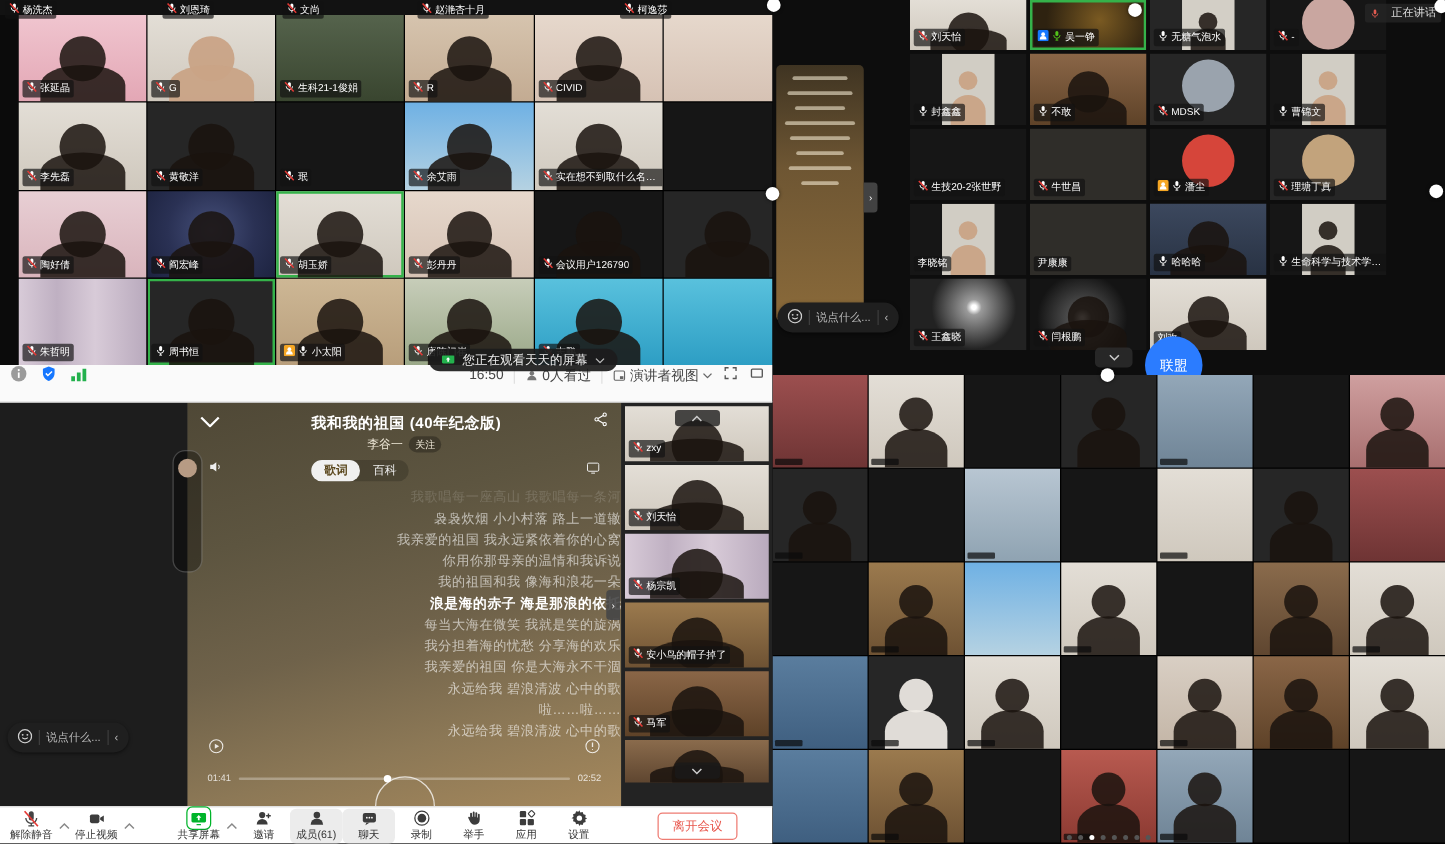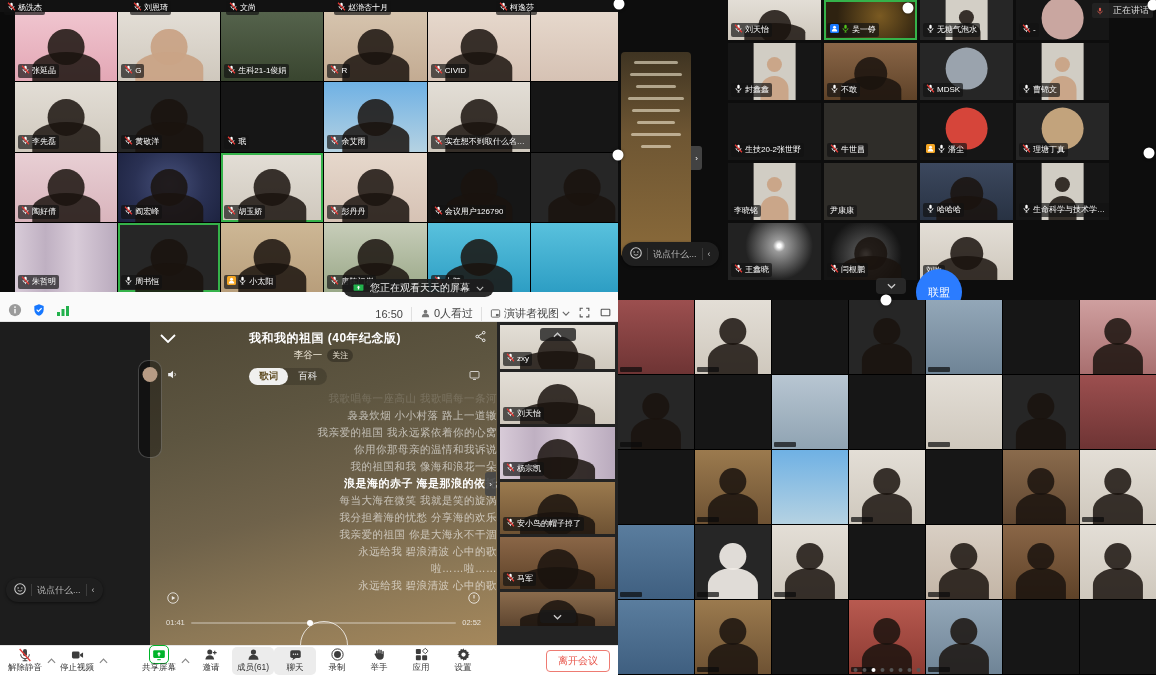--- a/index.html
+++ b/index.html
@@ -81,21 +81,21 @@
   .pill-btn{position:absolute;background:rgba(45,45,45,.85);border-radius:4px;display:flex;align-items:center;
             justify-content:center;z-index:6}
 
   
   .chat-pill{position:absolute;height:24px;background:#1f1f1f;border-radius:13px;display:flex;align-items:center;
              gap:5px;padding:0 8px;color:#b9b9b9;font-size:9px;z-index:6;box-shadow:0 1px 3px rgba(0,0,0,.5)}
   .chat-pill .vsep{width:1px;height:12px;background:#3d3d3d}
 
   
   .topbar{position:absolute;left:0;top:0;width:618px;height:30px;background:#fafafa;border-bottom:1px solid #e3e3e3;
-          display:flex;align-items:flex-end;box-sizing:border-box;z-index:4}
+          display:flex;align-items:flex-start;box-sizing:border-box;z-index:4}
   .topbar .lft{display:flex;align-items:center;gap:10px;margin-left:8px}
   .topbar .rgt{margin-left:auto;margin-right:6px;display:flex;align-items:center;gap:8px;color:#444;font-size:11px}
   .topbar .vline{width:1px;height:14px;background:#e0e0e0}
   .tb-group{display:flex;align-items:center;gap:3px}
   .watch-pill{position:absolute;left:343px;top:279px;height:18px;background:rgba(28,28,28,.93);border-radius:9px;
               display:flex;align-items:center;gap:6px;padding:0 10px;color:#eee;font-size:10px;z-index:60}
   .share-area{position:absolute;left:0;top:30px;width:618px;height:323px;background:#343434}
   .share-area .darkstrip{position:absolute;left:0;top:0;width:150px;height:100%;background:#1d1d1d}
   .mini-col{position:absolute;left:138px;top:38px;width:22px;height:96px;background:rgba(0,0,0,.35);
             border:1px solid rgba(255,255,255,.22);border-radius:10px;z-index:3}
@@ -139,21 +139,21 @@
   
   .toolbar{position:absolute;left:0;bottom:0;width:618px;height:30px;background:#fff;border-top:1px solid #e6e6e6;
            display:flex;align-items:center;box-sizing:border-box;padding-left:4px;z-index:5}
   .tb-item{display:flex;flex-direction:column;align-items:center;justify-content:center;gap:0;
            min-width:42px;height:28px;font-size:8.5px;color:#333;border-radius:5px}
   .tb-item .ic{height:15px;display:flex;align-items:center}
   .tb-item.hl{background:#ececec}
   .tb-item.act .ic{outline:1.5px solid #00b42a;outline-offset:1px;border-radius:3px}
   .tb-caret{width:10px;height:28px;display:flex;align-items:center;justify-content:center}
   .tb-gap{width:30px}
-  .leave-btn{margin-left:auto;margin-right:8px;border:1px solid #ee7b72;color:#e8564c;background:#fff;
+  .leave-btn{margin-left:auto;margin-right:28px;border:1px solid #ee7b72;color:#e8564c;background:#fff;
              font-size:10px;padding:3px 11px;border-radius:4px;font-family:Liberation Mono, monospace}
 
   
   .grid-br{display:grid;width:538px;height:375px;grid-template-columns:repeat(7,1fr);
            grid-auto-rows:74px;gap:1px;background:#000}
   .mini-chip{position:absolute;left:2px;bottom:2px;height:5px;width:22px;background:rgba(10,10,10,.7);border-radius:1px}
   .dots{position:absolute;left:50%;bottom:3px;transform:translateX(-50%);display:flex;gap:5px;z-index:5}
   .dots i{width:4px;height:4px;border-radius:50%;background:#555}
   .dots i.on{background:#fff}
 

